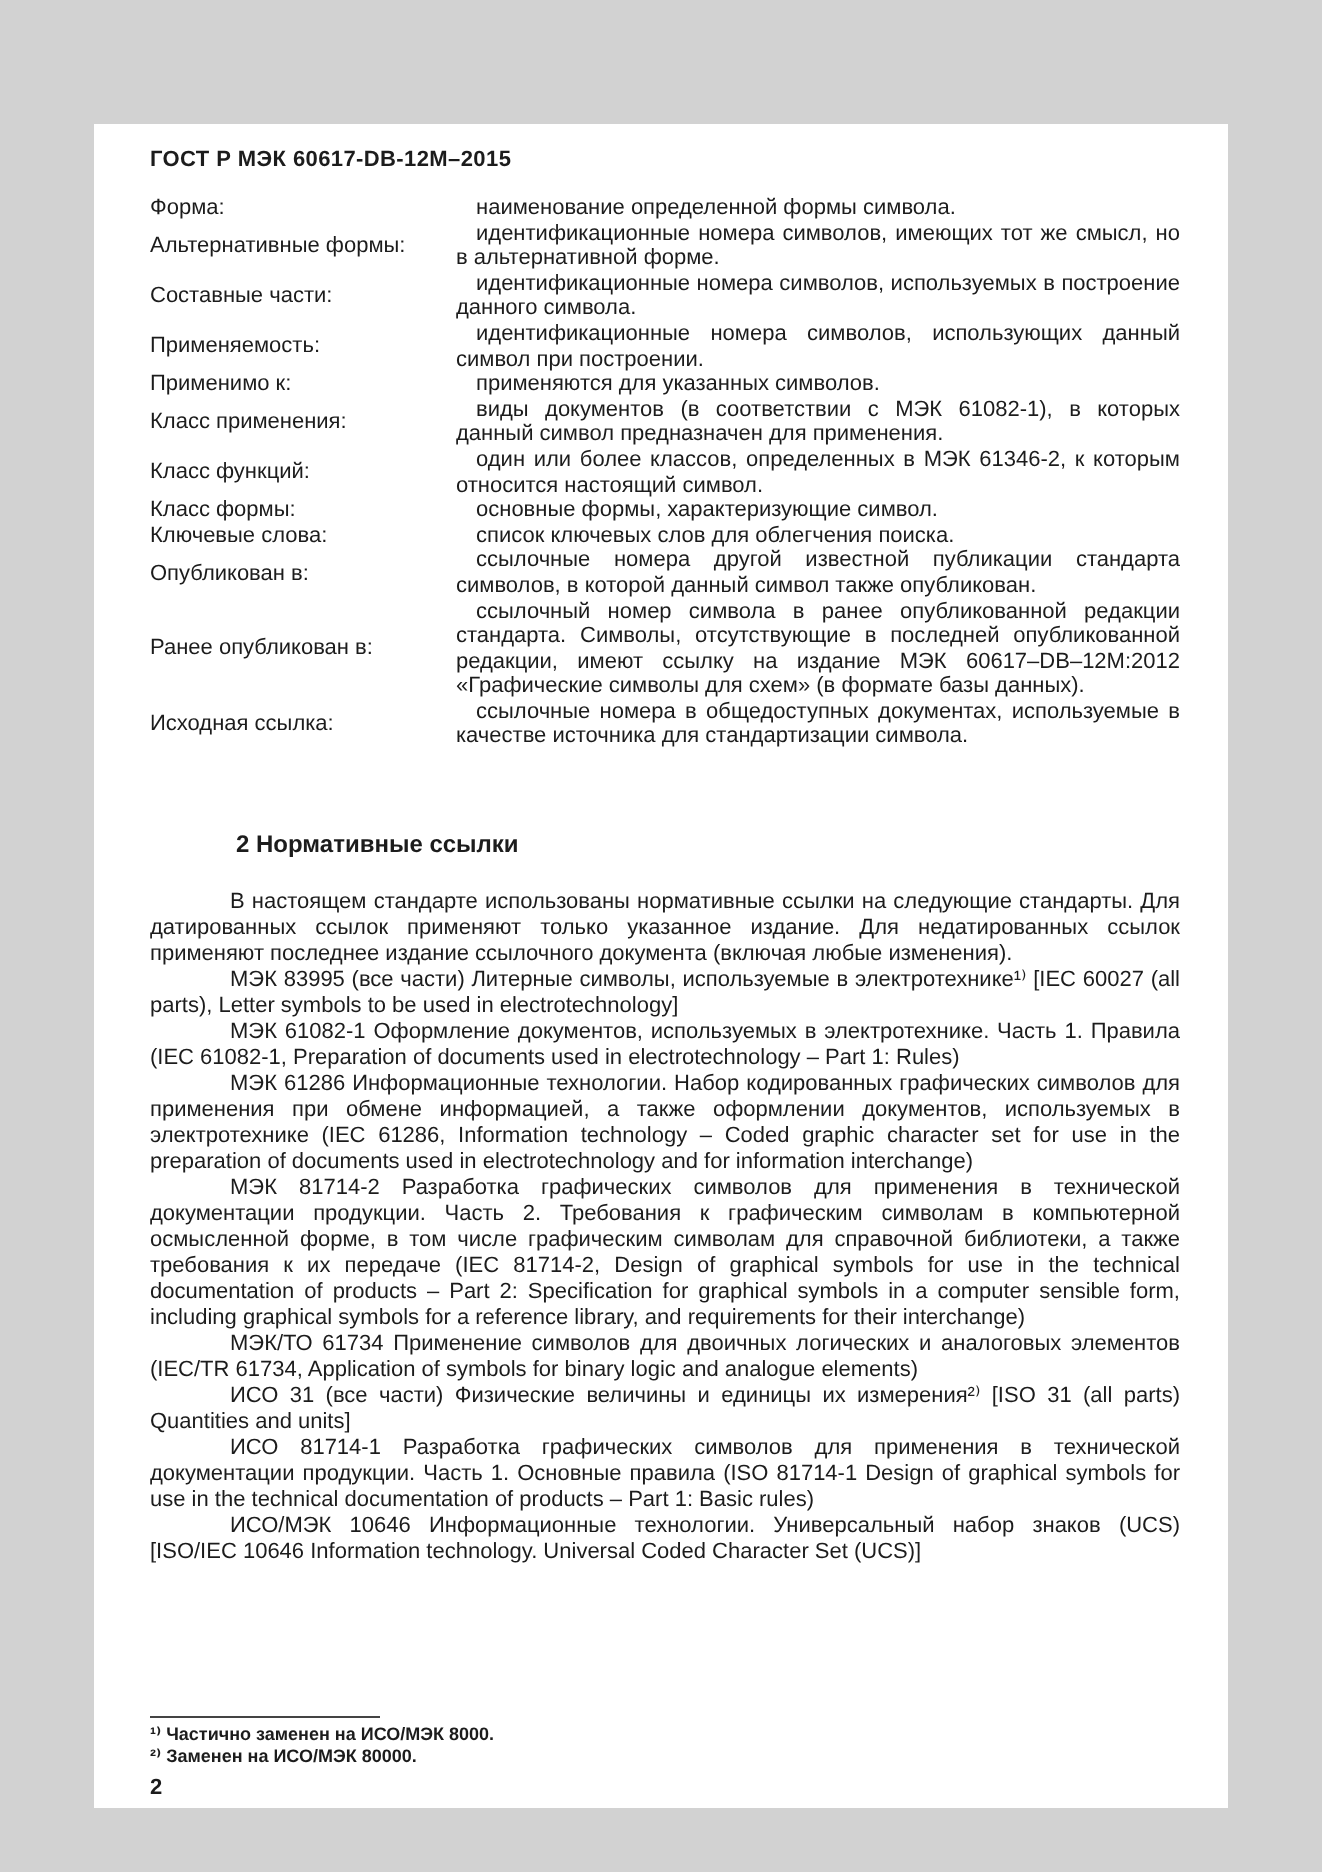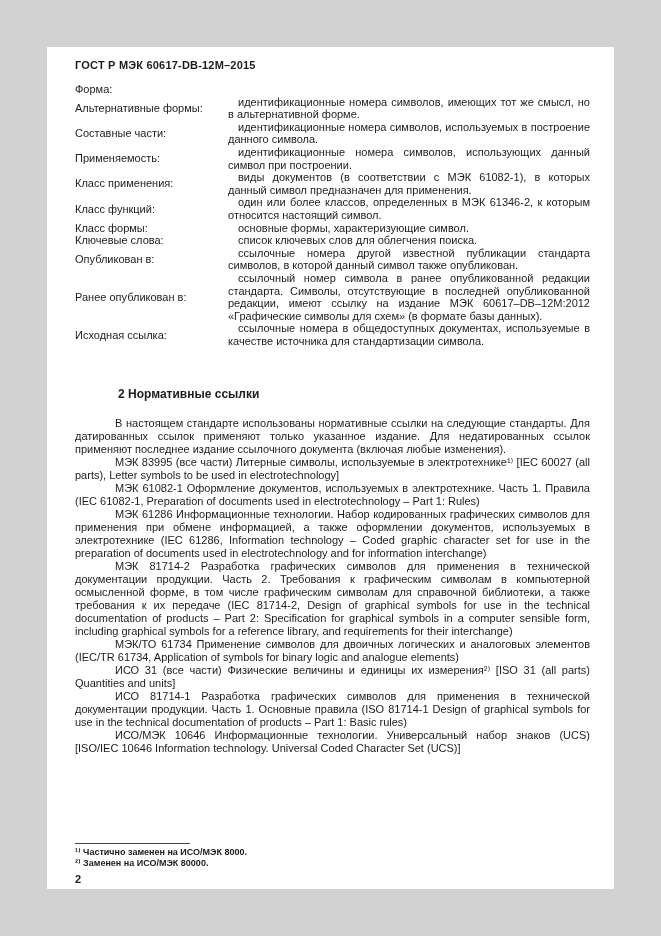--- a/index.html
+++ b/index.html
@@ -11,21 +11,21 @@
   .viewport {
     width: 661px;
     height: 936px;
     background: #d2d2d2;
     overflow: hidden;
   }
   .page {
     position: relative;
     width: 567px;
     height: 842px;
-    margin: 47px auto 0 auto;
+    margin: 62px auto 0 auto;
     background: #ffffff;
     box-sizing: border-box;
     padding: 12px 24px 0 28px;
     color: #1c1c1c;
   }
   .doc-header {
     font-size: 11px;
     font-weight: bold;
     margin-bottom: 12px;
     letter-spacing: 0.2px;
@@ -87,32 +87,37 @@
 <body>
 
 <div class="viewport">
   <div class="page">
 
     <div class="doc-header">ГОСТ Р МЭК 60617-DB-12M–2015</div>
 
     <div class="def-list">
       <div class="def-row">
         <div class="def-term">Форма:</div>
+        <div class="def-desc">наименование определенной формы символа.</div>
       </div>
       <div class="def-row">
         <div class="def-term">Альтернативные формы:</div>
         <div class="def-desc">идентификационные номера символов, имеющих тот же смысл, но в альтернативной форме.</div>
       </div>
       <div class="def-row">
         <div class="def-term">Составные части:</div>
         <div class="def-desc">идентификационные номера символов, используемых в построение данного символа.</div>
       </div>
       <div class="def-row">
         <div class="def-term">Применяемость:</div>
         <div class="def-desc">идентификационные номера символов, использующих данный символ при построении.</div>
+      </div>
+      <div class="def-row">
+        <div class="def-term">Применимо к:</div>
+        <div class="def-desc">применяются для указанных символов.</div>
       </div>
       <div class="def-row">
         <div class="def-term">Класс применения:</div>
         <div class="def-desc">виды документов (в соответствии с МЭК 61082-1), в которых данный символ предназначен для применения.</div>
       </div>
       <div class="def-row">
         <div class="def-term">Класс функций:</div>
         <div class="def-desc">один или более классов, определенных в МЭК 61346-2, к которым относится настоящий символ.</div>
       </div>
       <div class="def-row">

